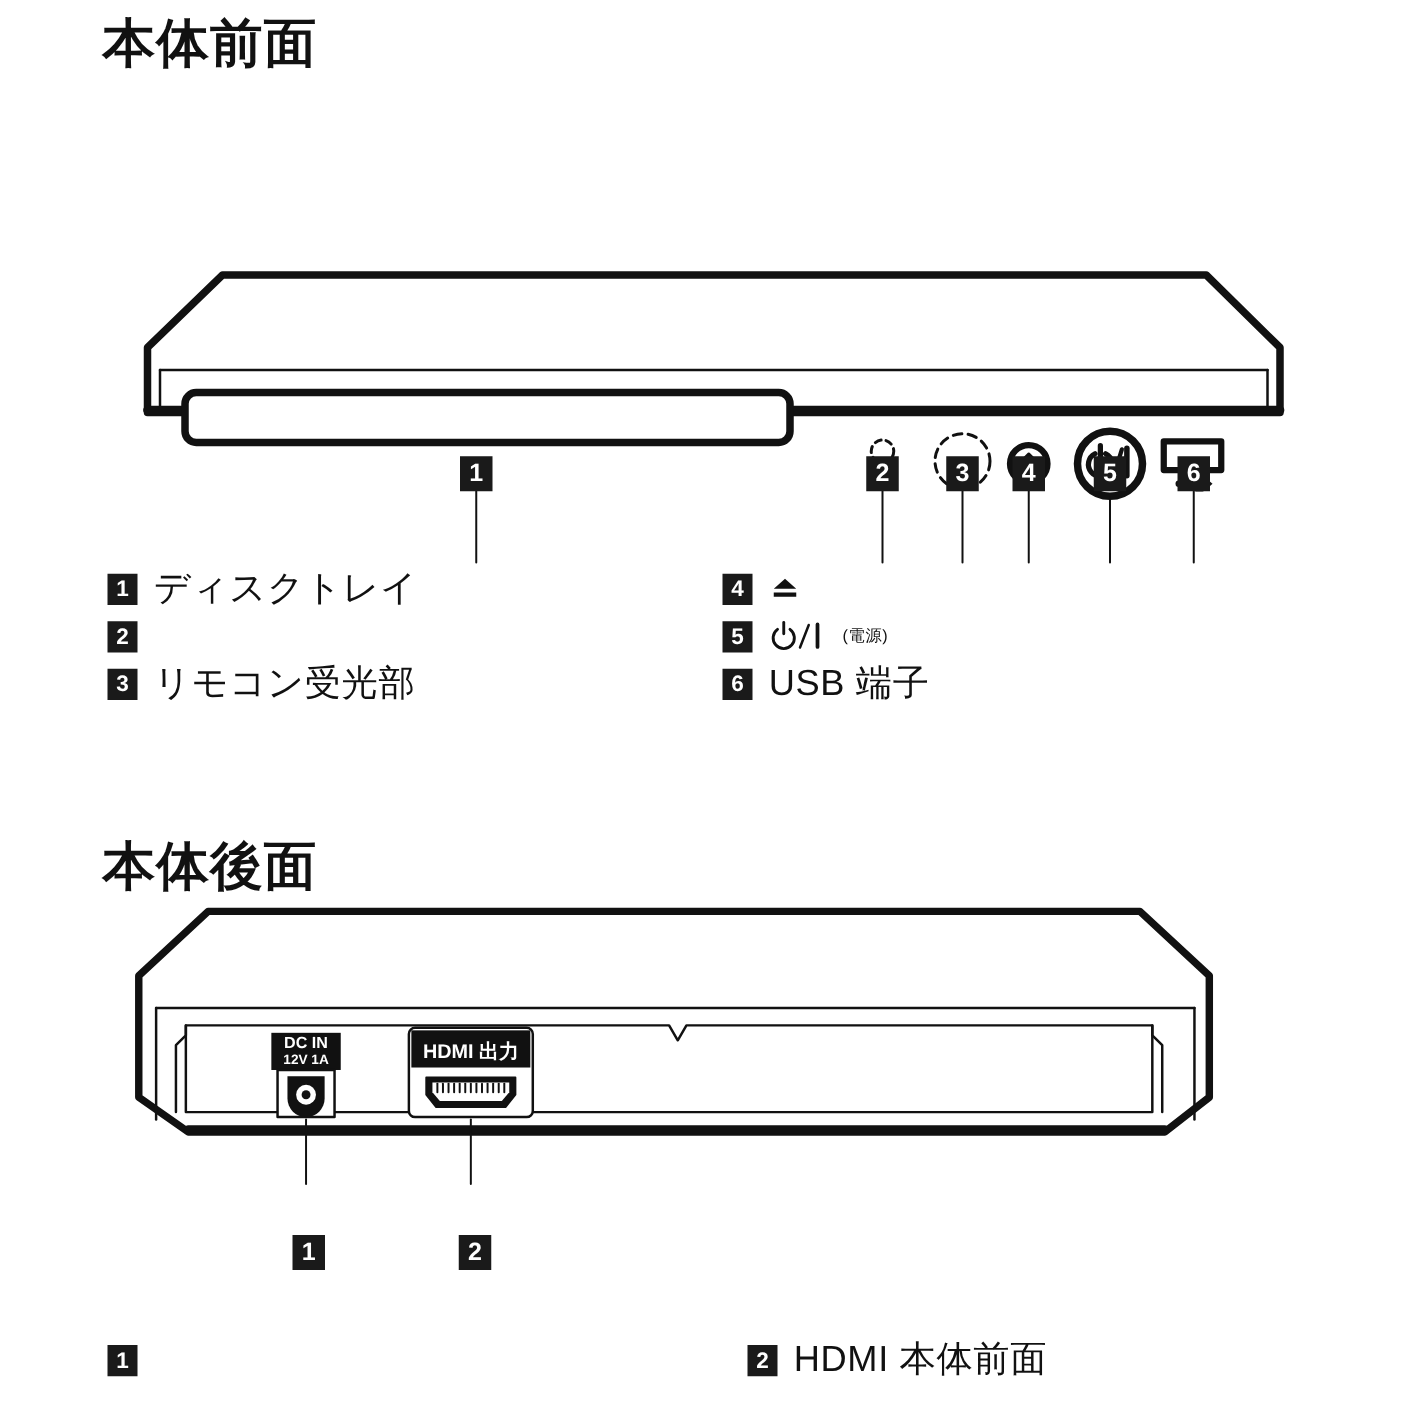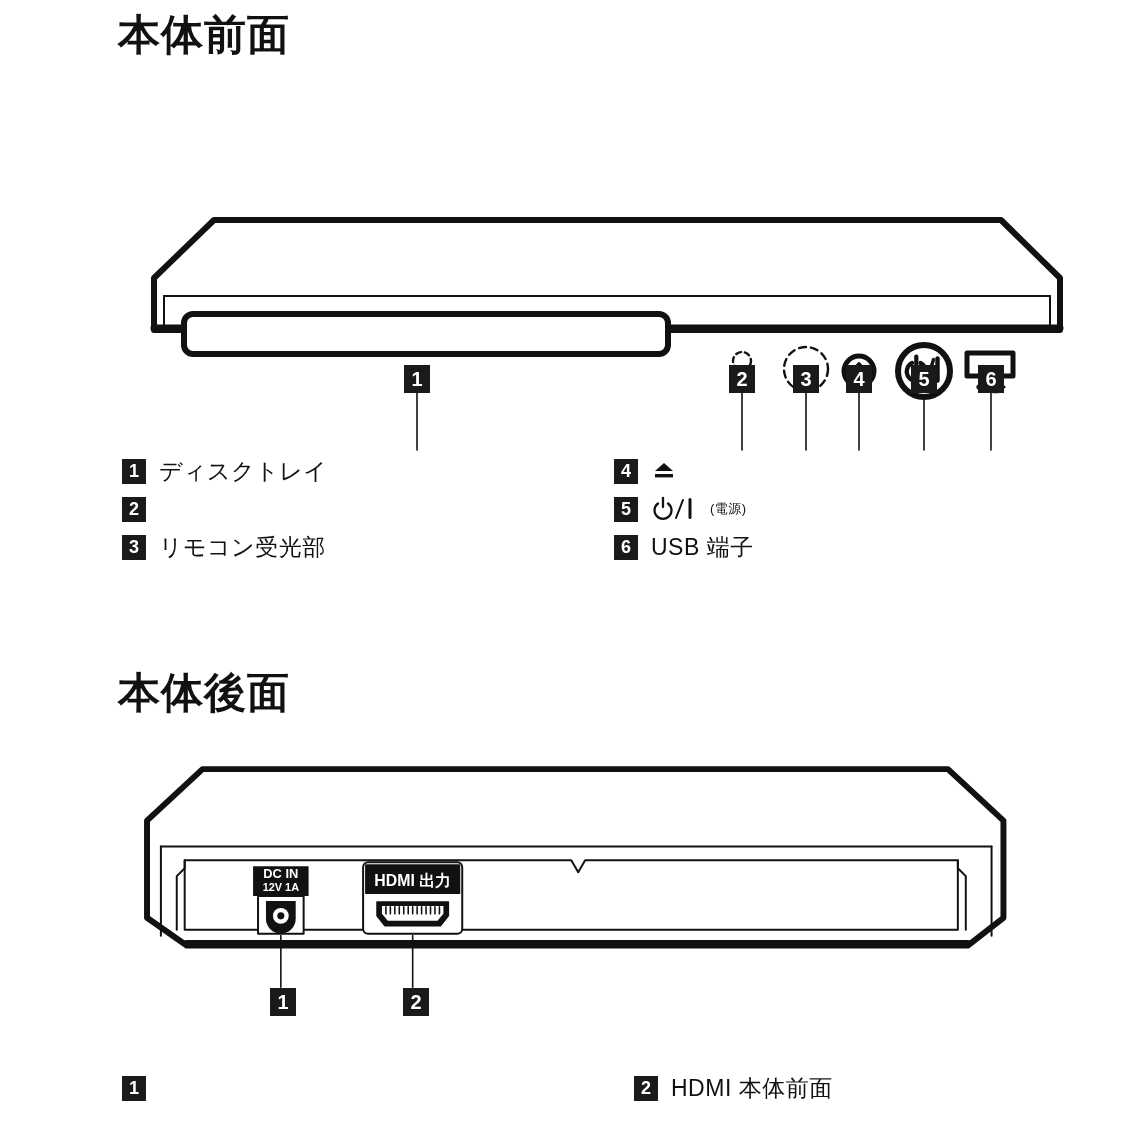--- a/index.html
+++ b/index.html
@@ -13,21 +13,20 @@
     height: 1142px;
     position: relative;
     font-family: "Liberation Sans", "DejaVu Sans", sans-serif;
     color: #111111;
     overflow: hidden;
   }
 
   .page {
     position: absolute;
     inset: 0;
-    margin-left: 36px;
   }
 
   
   .section-title {
     position: absolute;
     font-size: 42px;
     font-weight: bold;
     letter-spacing: 1px;
     color: #111111;
     line-height: 1;
@@ -35,21 +34,21 @@
   }
   #front-title { left: 82px; top: 14px; }
   #rear-title  { left: 82px; top: 672px; }
 
   
   .diagram {
     position: absolute;
     left: 0;
   }
   #front-diagram { top: 100px; width: 1142px; height: 310px; }
-  #rear-diagram  { top: 750px; width: 1132px; height: 290px; }
+  #rear-diagram  { top: 710px; width: 1132px; height: 290px; }
 
   .diagram svg {
     display: block;
     width: 100%;
     height: 100%;
     overflow: visible;
   }
 
   
   .callout {
@@ -87,21 +86,21 @@
     height: 25px;
     background: #1a1a1a;
     color: #ffffff;
     font-size: 18px;
     font-weight: bold;
     line-height: 25px;
     text-align: center;
     margin-right: 13px;
   }
   .legend-text {
-    font-size: 23px;
+    font-size: 29px;
     color: #111111;
     letter-spacing: 0.5px;
   }
   .legend-sym {
     font-size: 22px;
     color: #111111;
     margin-right: 7px;
     display: inline-flex;
     align-items: center;
   }

